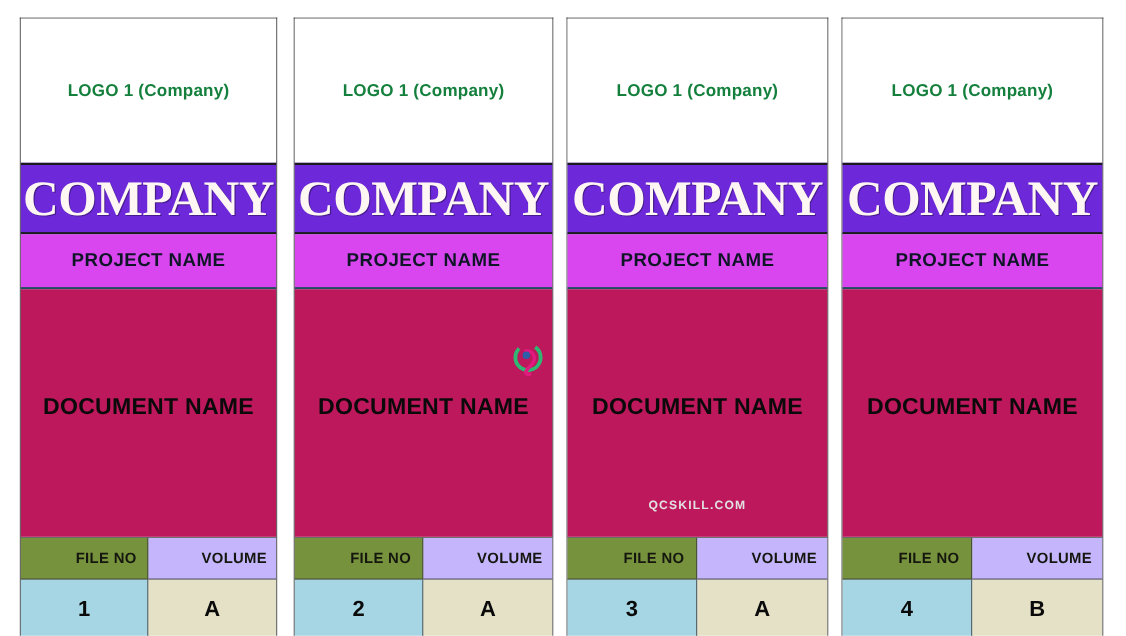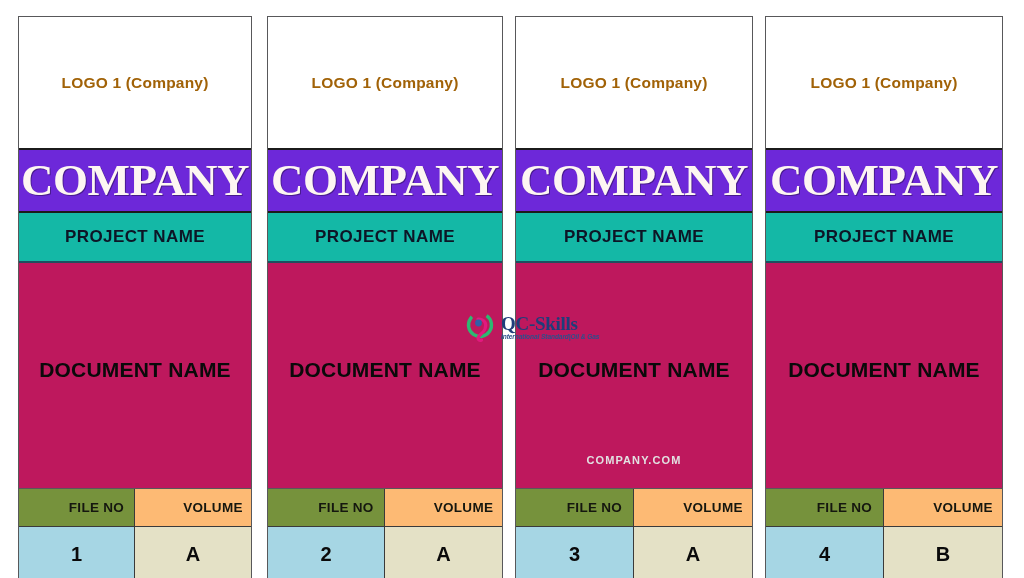--- a/index.html
+++ b/index.html
@@ -53,21 +53,21 @@
     flex: none;
     display: flex;
     align-items: center;
     justify-content: center;
     background: #ffffff;
     box-sizing: border-box;
   }
   .logo-text {
     font-size: 15.5px;
     font-weight: 600;
-    color: #a16207;
+    color: #15803d;
     letter-spacing: 0.2px;
     white-space: nowrap;
   }
 
   
   .company-band {
     height: 65px;
     flex: none;
     background: #6d28d9;
     border-top: 2px solid #1b1b1b;
@@ -86,21 +86,21 @@
     color: #fdf6f2;
     letter-spacing: -0.5px;
     white-space: nowrap;
     text-shadow: 1px 1px 0 rgba(0,0,0,0.35);
   }
 
   
   .project-band {
     height: 50px;
     flex: none;
-    background: #14b8a6;
+    background: #d946ef;
     border-bottom: 2px solid #1f4e5f;
     display: flex;
     align-items: center;
     justify-content: center;
     box-sizing: border-box;
   }
   .project-text {
     font-size: 17px;
     font-weight: bold;
     color: #0d1526;
@@ -162,21 +162,21 @@
     overflow: hidden;
   }
   .cell-fileno-h {
     width: 50%;
     background: #76923c;
     border-right: 1.5px solid #3a3a3a;
     border-bottom: 1.5px solid #3a3a3a;
   }
   .cell-volume-h {
     width: 50%;
-    background: #fdba74;
+    background: #c4b5fd;
     border-bottom: 1.5px solid #3a3a3a;
   }
   .cell-fileno-v {
     width: 50%;
     background: #a6d6e4;
     border-right: 1.5px solid #3a3a3a;
     border-bottom: 1.5px solid #2f5c68;
   }
   .cell-volume-v {
     width: 50%;
@@ -313,21 +313,21 @@
         <span class="logo-text">LOGO 1 (Company)</span>
       </div>
       <div class="company-band">
         <span class="company-text">COMPANY</span>
       </div>
       <div class="project-band">
         <span class="project-text">PROJECT NAME</span>
       </div>
       <div class="doc-zone">
         <span class="doc-text">DOCUMENT NAME</span>
-        <span class="doc-watermark">COMPANY.COM</span>
+        <span class="doc-watermark">QCSKILL.COM</span>
       </div>
       <div class="tbl">
         <div class="tbl-row tbl-head">
           <div class="cell cell-fileno-h">
             <span class="head-text">FILE NO</span>
           </div>
           <div class="cell cell-volume-h">
             <span class="head-text">VOLUME</span>
           </div>
         </div>
@@ -378,19 +378,15 @@
   </div>
 
   <div class="qc-logo">
     <div class="qc-mark">
       <svg width="33" height="33" viewBox="0 0 33 33" aria-hidden="true">
         <circle cx="14" cy="14" r="11.5" fill="none" stroke="#2eb872" stroke-width="3.4" stroke-dasharray="56 20" transform="rotate(-55 14 14)"></circle>
         <path d="M12 8 C19 8 21 13 19 18 C17.5 21.8 14 23 12.5 26 C11.2 28.6 13.6 30 15.6 29" fill="none" stroke="#e2197f" stroke-width="3.2" stroke-linecap="round"></path>
         <circle cx="12.5" cy="12" r="3.4" fill="#2f5fa8"></circle>
       </svg>
     </div>
-    <div class="qc-words">
-      <div class="qc-title">QC-Skills</div>
-      <div class="qc-sub">International Standard|Oil &amp; Gas</div>
-    </div>
   </div>
 
 </div>
 
 </body></html>

